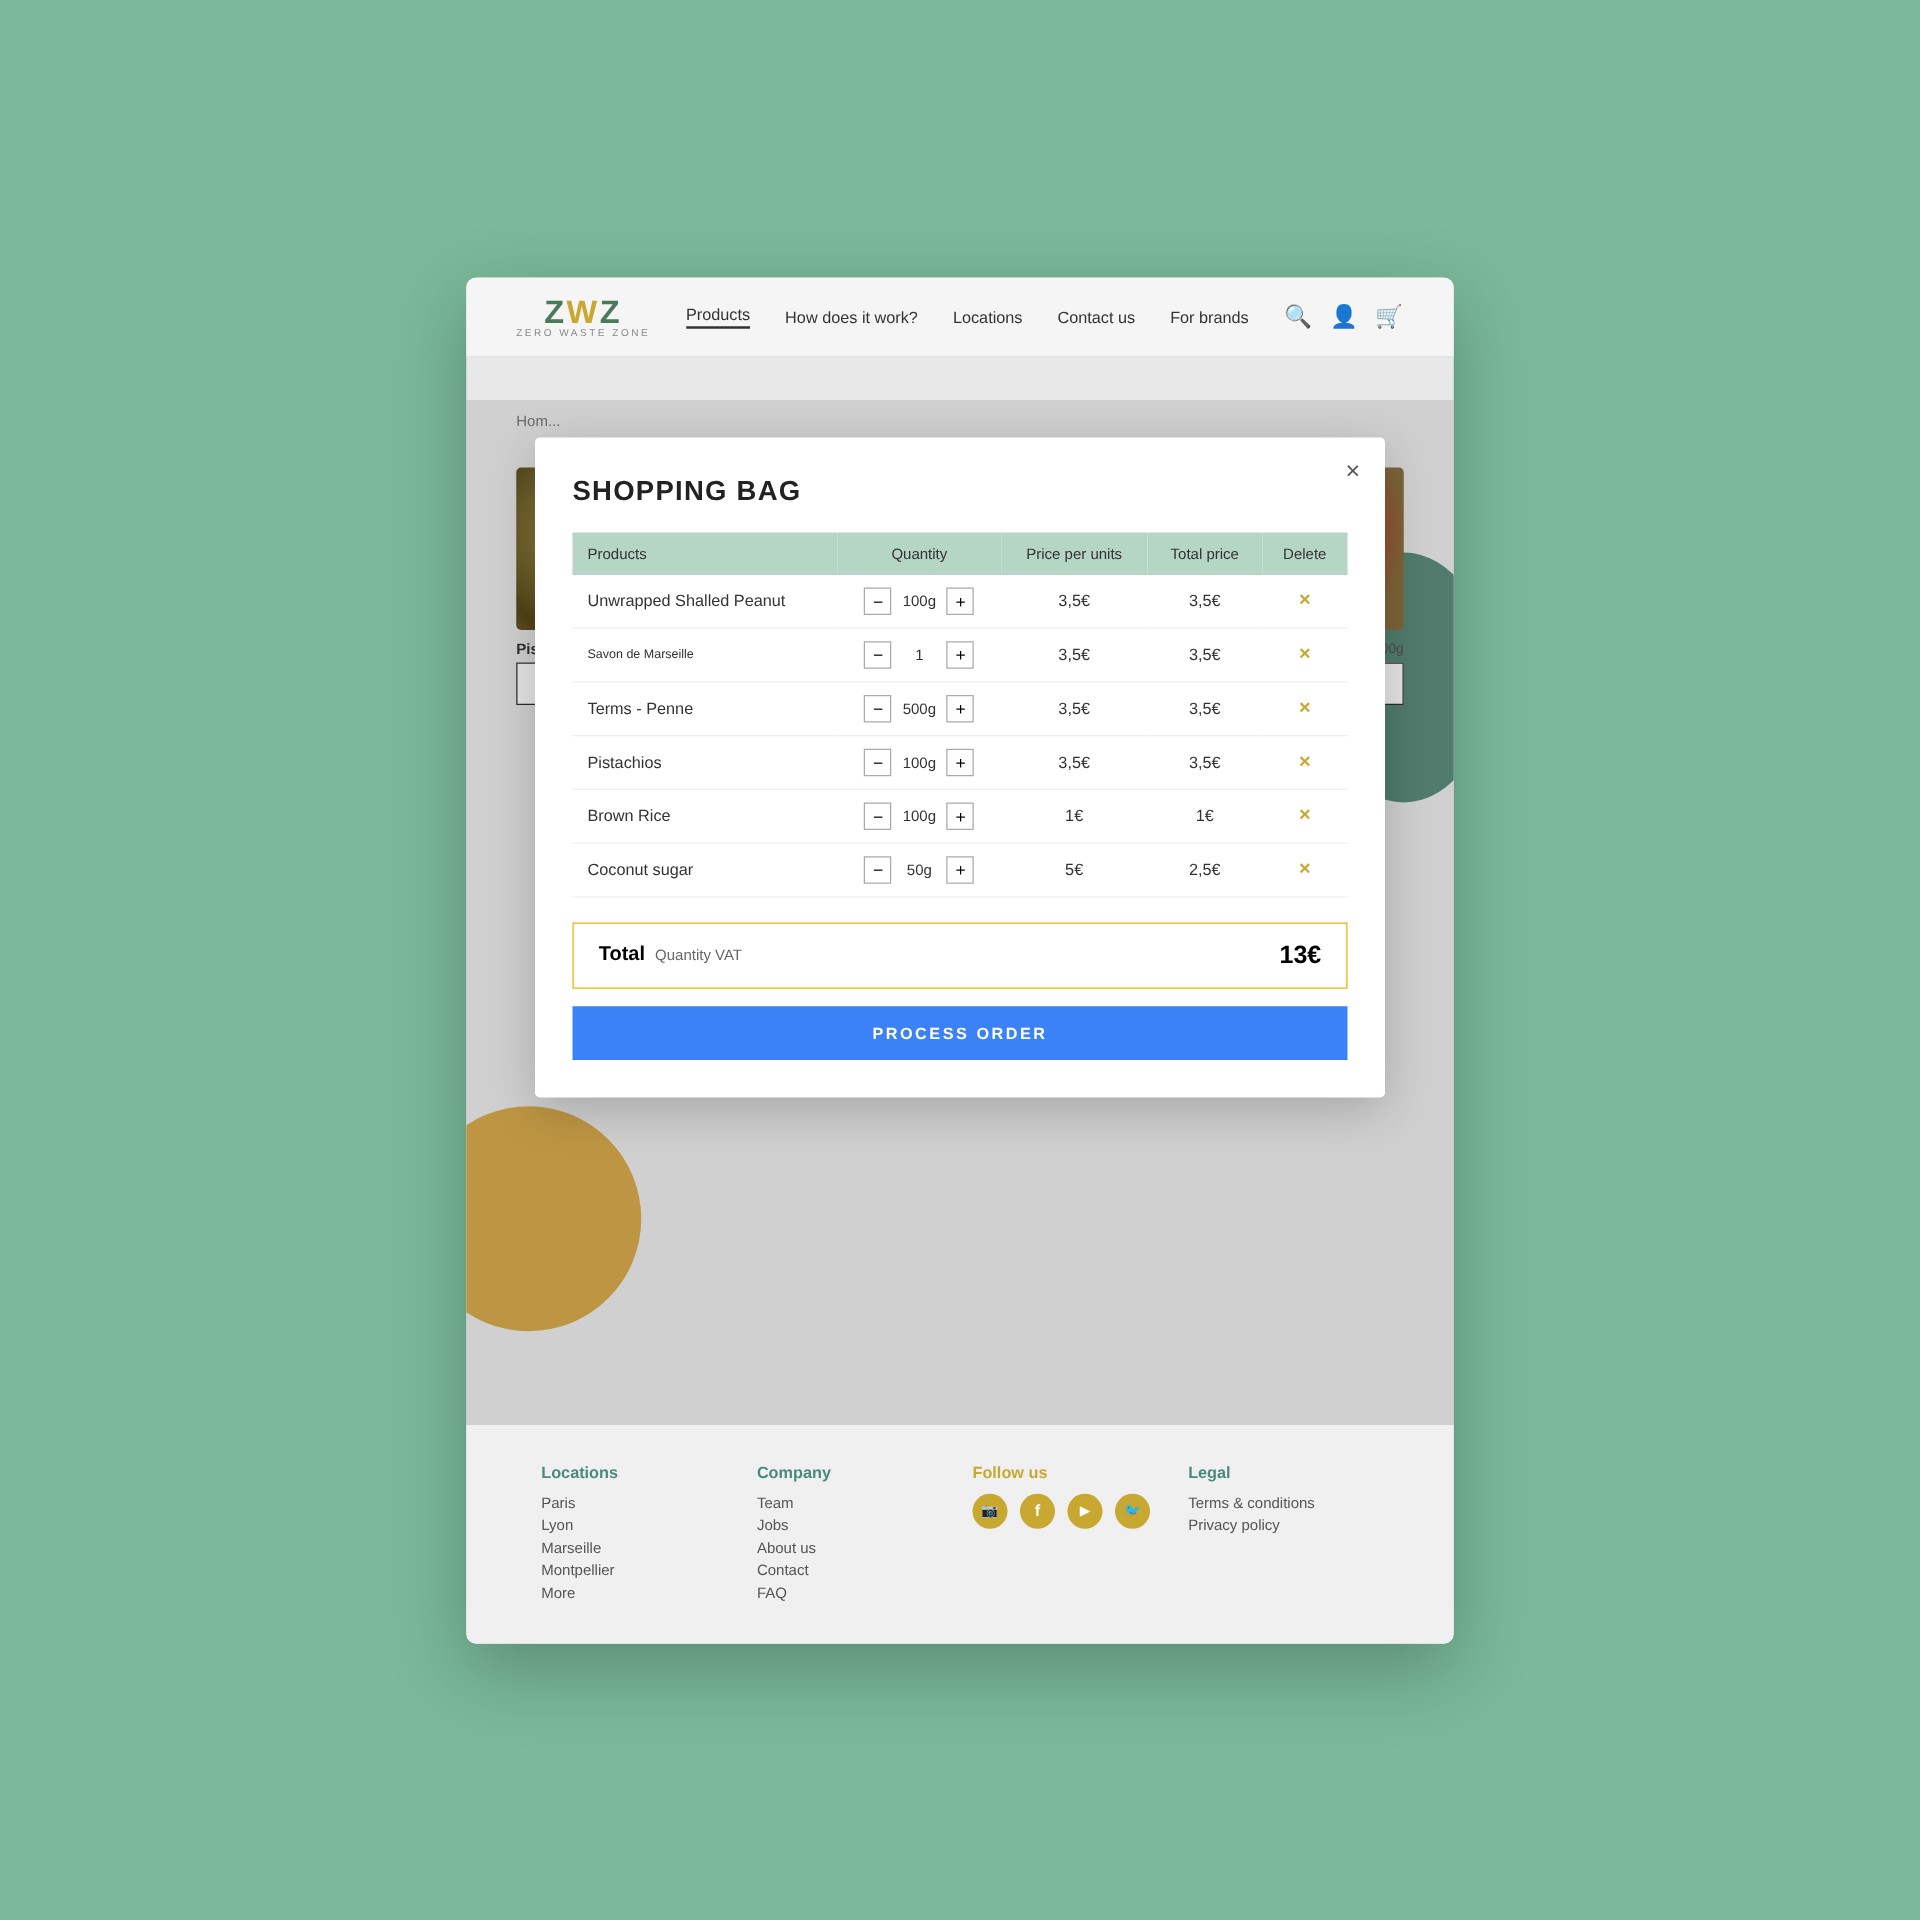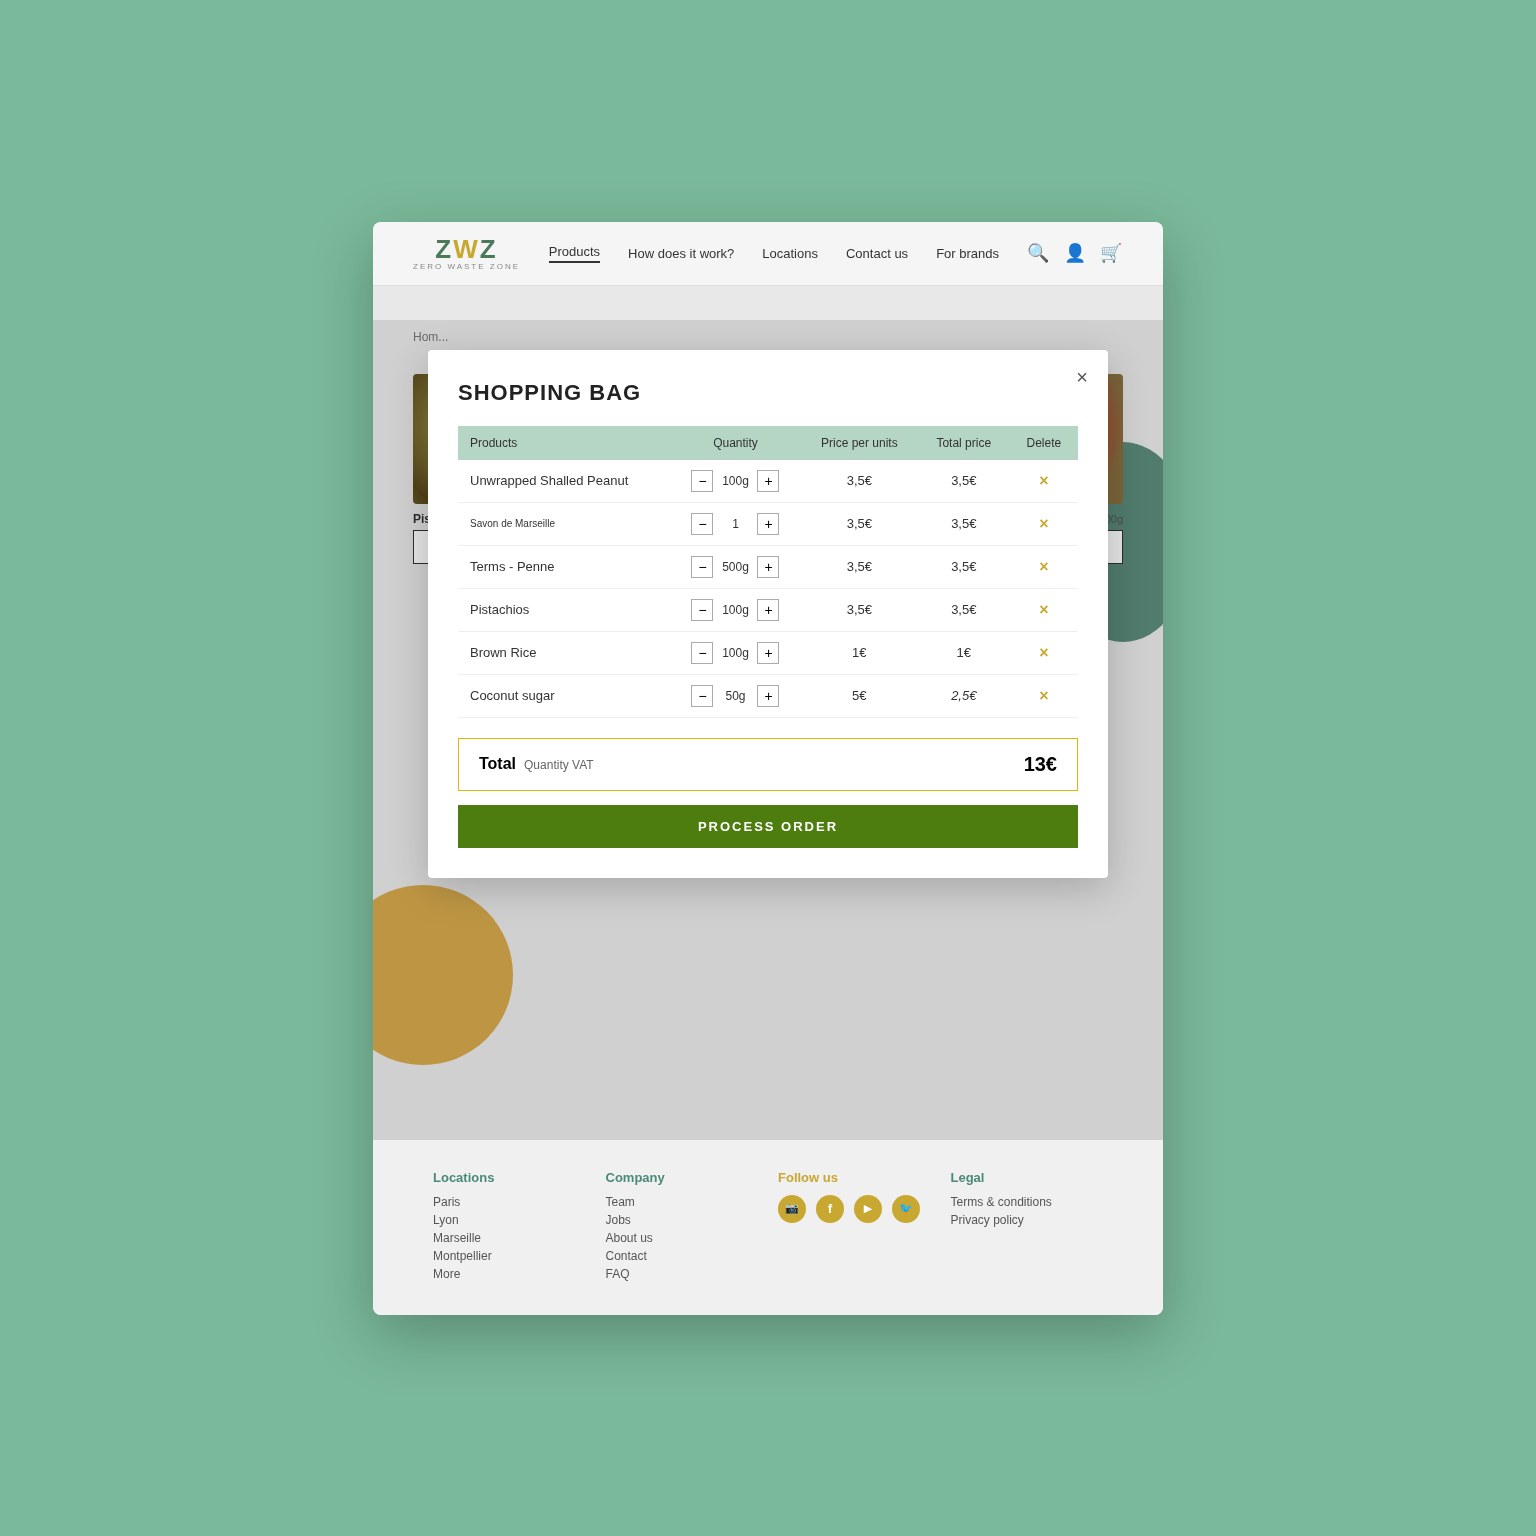--- a/index.html
+++ b/index.html
@@ -243,21 +243,21 @@
     .total-vat {
       font-size: 12px;
       font-weight: 400;
       color: #666;
     }
     .total-amount {
       font-size: 20px;
       font-weight: 700;
     }
     .process-btn {
-      background: #4d7c0f;
+      background: #3b82f6;
       color: #fff;
       width: 100%;
       padding: 14px;
       font-size: 13px;
       font-weight: 600;
       letter-spacing: 2px;
       border: none;
       cursor: pointer;
       text-align: center;
     }
@@ -469,21 +469,21 @@
               <tr>
                 <td style="font-size: 13px;">Coconut sugar</td>
                 <td>
                   <div class="qty-control">
                     <button class="qty-btn">−</button>
                     <span class="qty-val">50g</span>
                     <button class="qty-btn">+</button>
                   </div>
                 </td>
                 <td style="text-align: center;">5€</td>
-                <td style="text-align: center; font-style: italic;">2,5€</td>
+                <td style="text-align: center;">2,5€</td>
                 <td style="text-align: center;"><button class="delete-btn">×</button></td>
               </tr>
             </tbody>
         </table>
 
         <div class="total-box">
           <div class="total-label">
             <span>Total</span>
             <span class="total-vat">Quantity VAT</span>
           </div>

